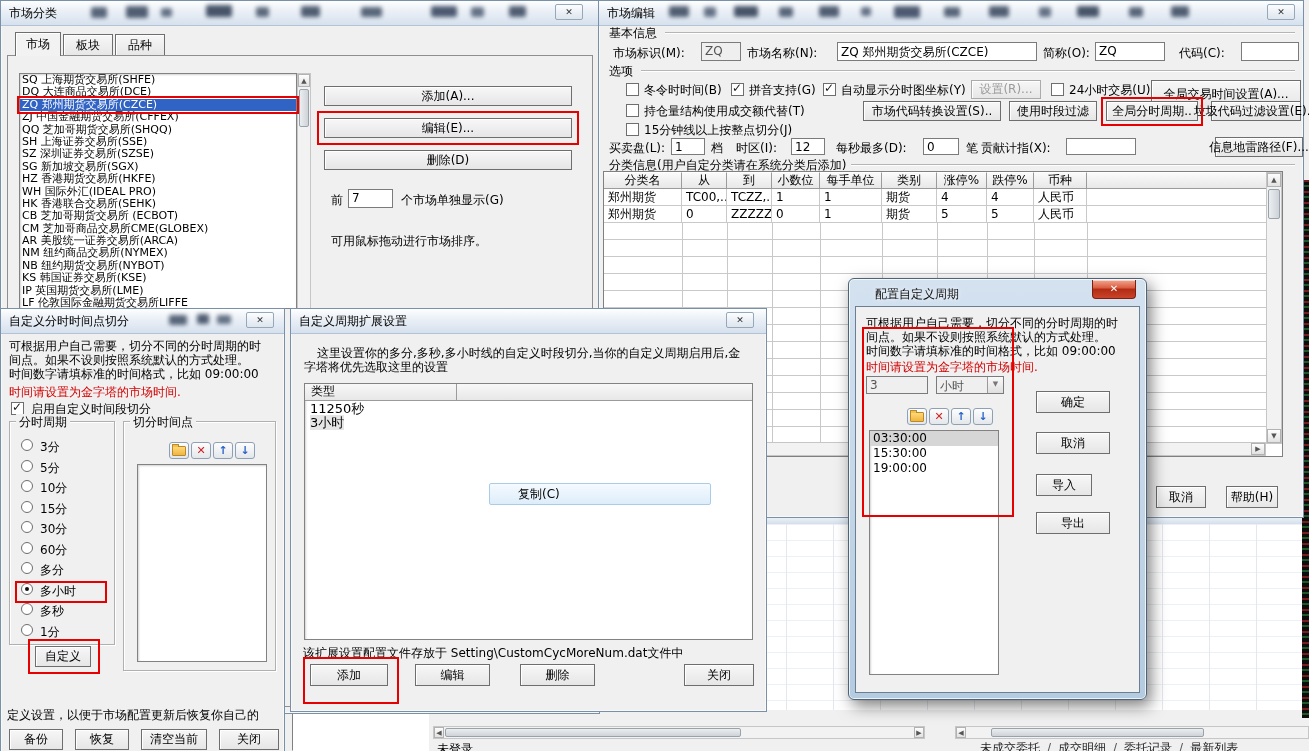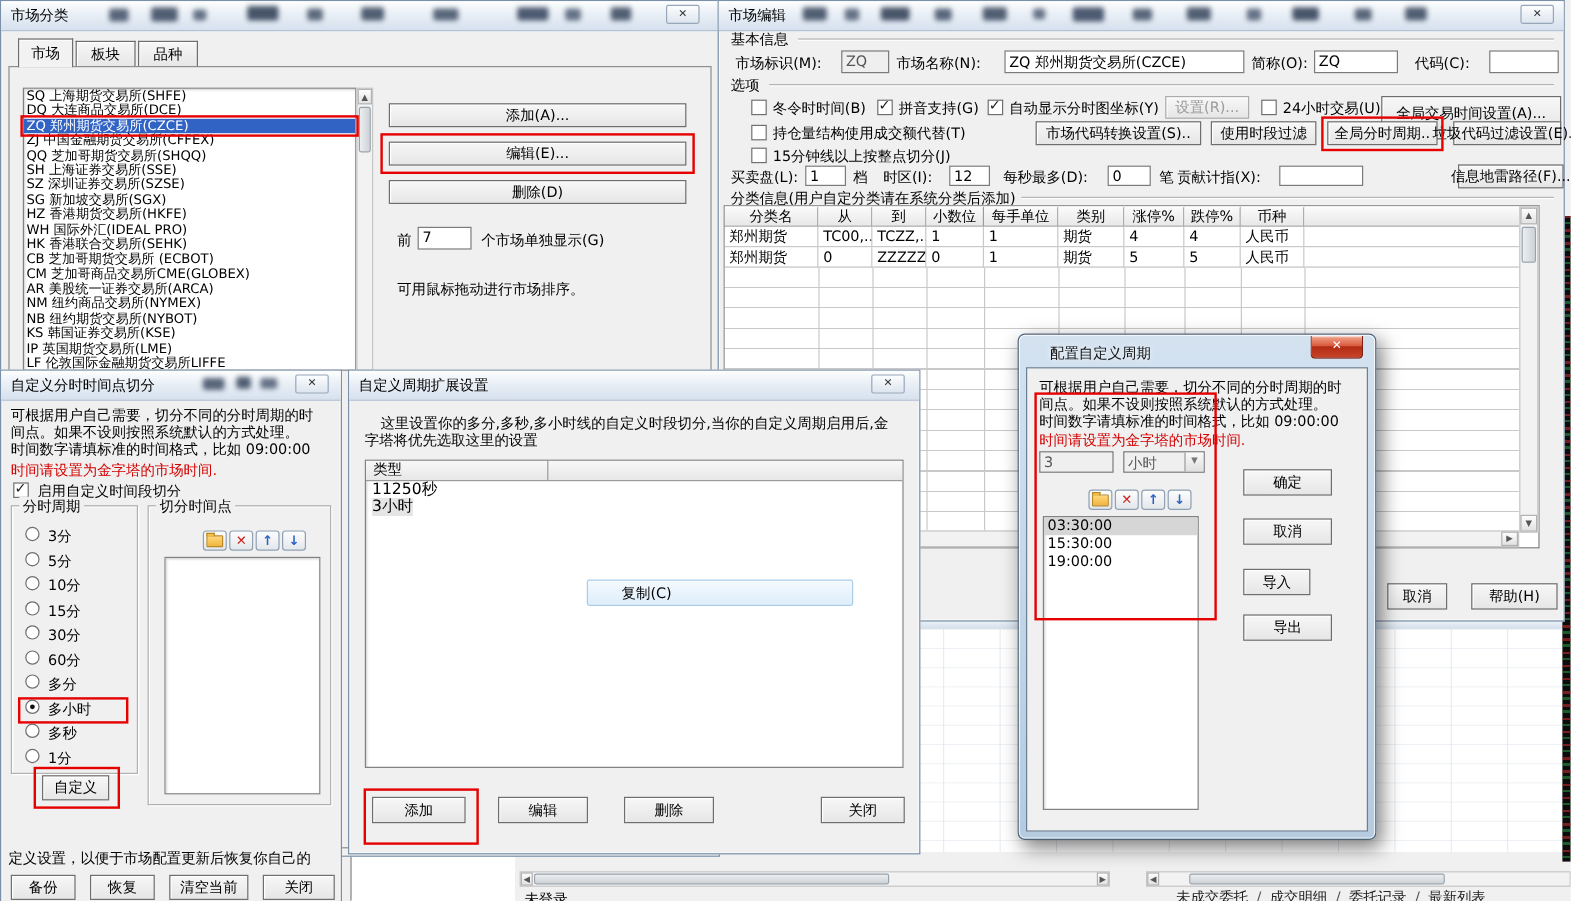--- a/index.html
+++ b/index.html
@@ -350,21 +350,21 @@
         <div class="sarrow" style="left:0;top:0;width:14px;height:14px">▲</div>
         <div class="sthumb" style="left:1px;top:16px;width:12px;height:30px"></div>
         <div class="sarrow" style="left:0;bottom:0;width:14px;height:14px">▼</div>
       </div>
       <div class="scr" style="left:0;bottom:0;right:16px;height:14px">
         <div class="sarrow" style="right:0;top:0;width:14px;height:12px">▶</div>
       </div>
     </div>
 
     <div class="btn" style="left:557px;top:485px;width:50px;height:22px">取消</div>
-    <div class="btn" style="left:627px;top:485px;width:72px;height:22px">帮助(H)</div>
+    <div class="btn" style="left:627px;top:485px;width:52px;height:22px">帮助(H)</div>
   </div>
 
   <div class="win" style="left:0;top:308px;width:283px;height:443px;z-index:3">
     <div class="titlebar">
       <span class="title-text">自定义分时时间点切分</span>
       <span class="blob" style="left:168px;top:6px;width:18px;height:10px;background:#35445c"></span>
       <span class="blob" style="left:196px;top:5px;width:12px;height:10px;background:#2b3a52"></span>
       <span class="blob" style="left:216px;top:6px;width:14px;height:9px;background:#44536b"></span>
       <span class="xbtn" style="right:10px">✕</span>
     </div>
@@ -472,20 +472,21 @@
   <div class="type-row">
     <span class="type-label">11250秒</span>
   </div>
 
   <div class="type-row">
     <span class="type-label selected">3小时</span>
   </div>
 </div>
     </div>
     <div class="copy" style="left:198px;top:174px;width:222px;height:22px;z-index:5">复制(C)</div>
+    <span class="lbl" style="left:12px;top:336px">该扩展设置配置文件存放于 Setting\CustomCycMoreNum.dat文件中</span>
     <div class="btn" style="left:19px;top:355px;width:78px;height:22px">添加</div>
     <div class="red-rect" style="left:12px;top:348px;width:96px;height:47px"></div>
     <div class="btn" style="left:124px;top:355px;width:75px;height:22px">编辑</div>
     <div class="btn" style="left:229px;top:355px;width:75px;height:22px">删除</div>
     <div class="btn" style="left:393px;top:355px;width:70px;height:22px">关闭</div>
   </div>
 
   <div class="aero" style="left:848px;top:278px;width:297px;height:420px;z-index:6">
     <span class="aero-title">配置自定义周期</span>
     <div class="aero-close">✕</div>

